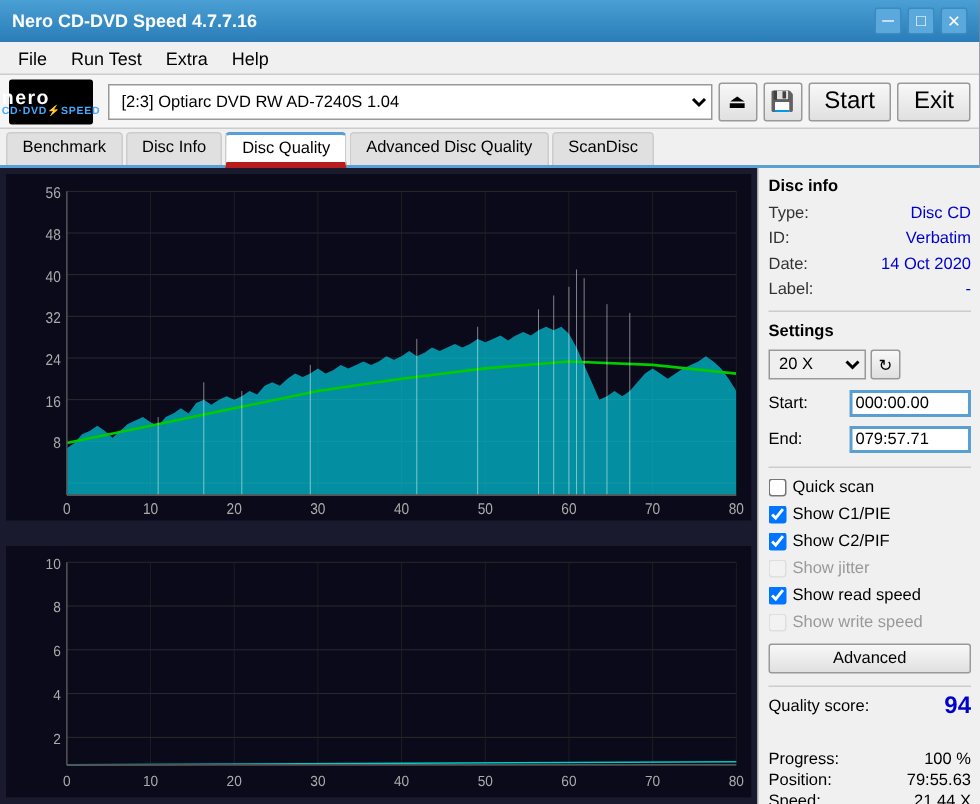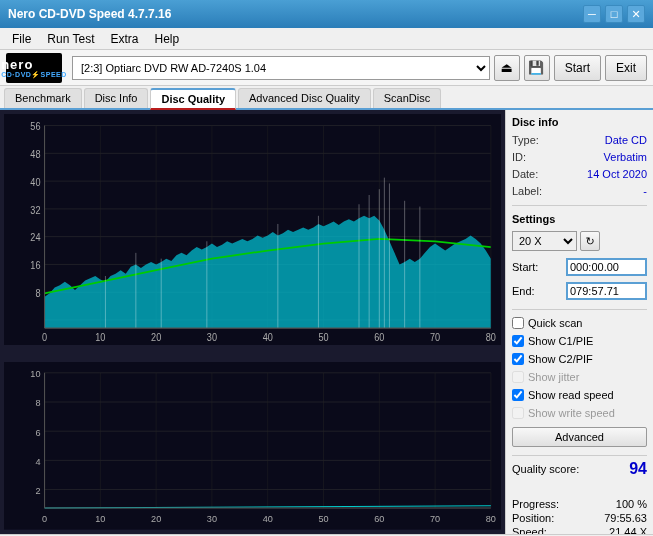--- a/index.html
+++ b/index.html
@@ -79,21 +79,21 @@
       background: white;
       font-size: 11px;
       padding: 0 4px;
     }
     .toolbar-btn {
       height: 26px;
       padding: 0 10px;
       border: 1px solid #999;
       background: linear-gradient(to bottom, #f8f8f8, #e0e0e0);
       cursor: pointer;
-      font-size: 12px;
+      font-size: 16px;
       border-radius: 2px;
     }
     .toolbar-icon-btn {
       width: 26px; height: 26px;
       border: 1px solid #999;
       background: linear-gradient(to bottom, #f8f8f8, #e0e0e0);
       cursor: pointer;
       font-size: 13px;
       display: flex; align-items: center; justify-content: center;
       border-radius: 2px;
@@ -111,24 +111,24 @@
       padding: 3px 10px;
       border: 1px solid #ccc;
       border-bottom: none;
       background: #e0e0e0;
       cursor: pointer;
       font-size: 11px;
       border-radius: 3px 3px 0 0;
     }
     .tab.active {
       background: white;
-      border-bottom: 2px solid #b91c1c;
+      border-bottom: 4px solid #b91c1c;
       margin-bottom: -2px;
       color: black;
-      font-weight: 700;
+      font-weight: 400;
       border-top: 2px solid #5a9fd4;
     }
 
     
     .main-content {
       display: flex;
       height: calc(536px - 28px - 22px - 36px - 26px);
     }
 
     
@@ -427,21 +427,21 @@
 
       <line x1="40" y1="10" x2="40" y2="135" stroke="#555" stroke-width="1"></line>
       <line x1="40" y1="135" x2="480" y2="135" stroke="#555" stroke-width="1"></line>
     </svg>
   </div>
 
   <div class="right-panel">
     <div class="panel-section-title">Disc info</div>
     <div class="panel-row">
       <span class="panel-label">Type:</span>
-      <span class="panel-value">Date CD</span>
+      <span class="panel-value">Disc CD</span>
     </div>
     <div class="panel-row">
       <span class="panel-label">ID:</span>
       <span class="panel-value">Verbatim</span>
     </div>
     <div class="panel-row">
       <span class="panel-label">Date:</span>
       <span class="panel-value">14 Oct 2020</span>
     </div>
     <div class="panel-row">

